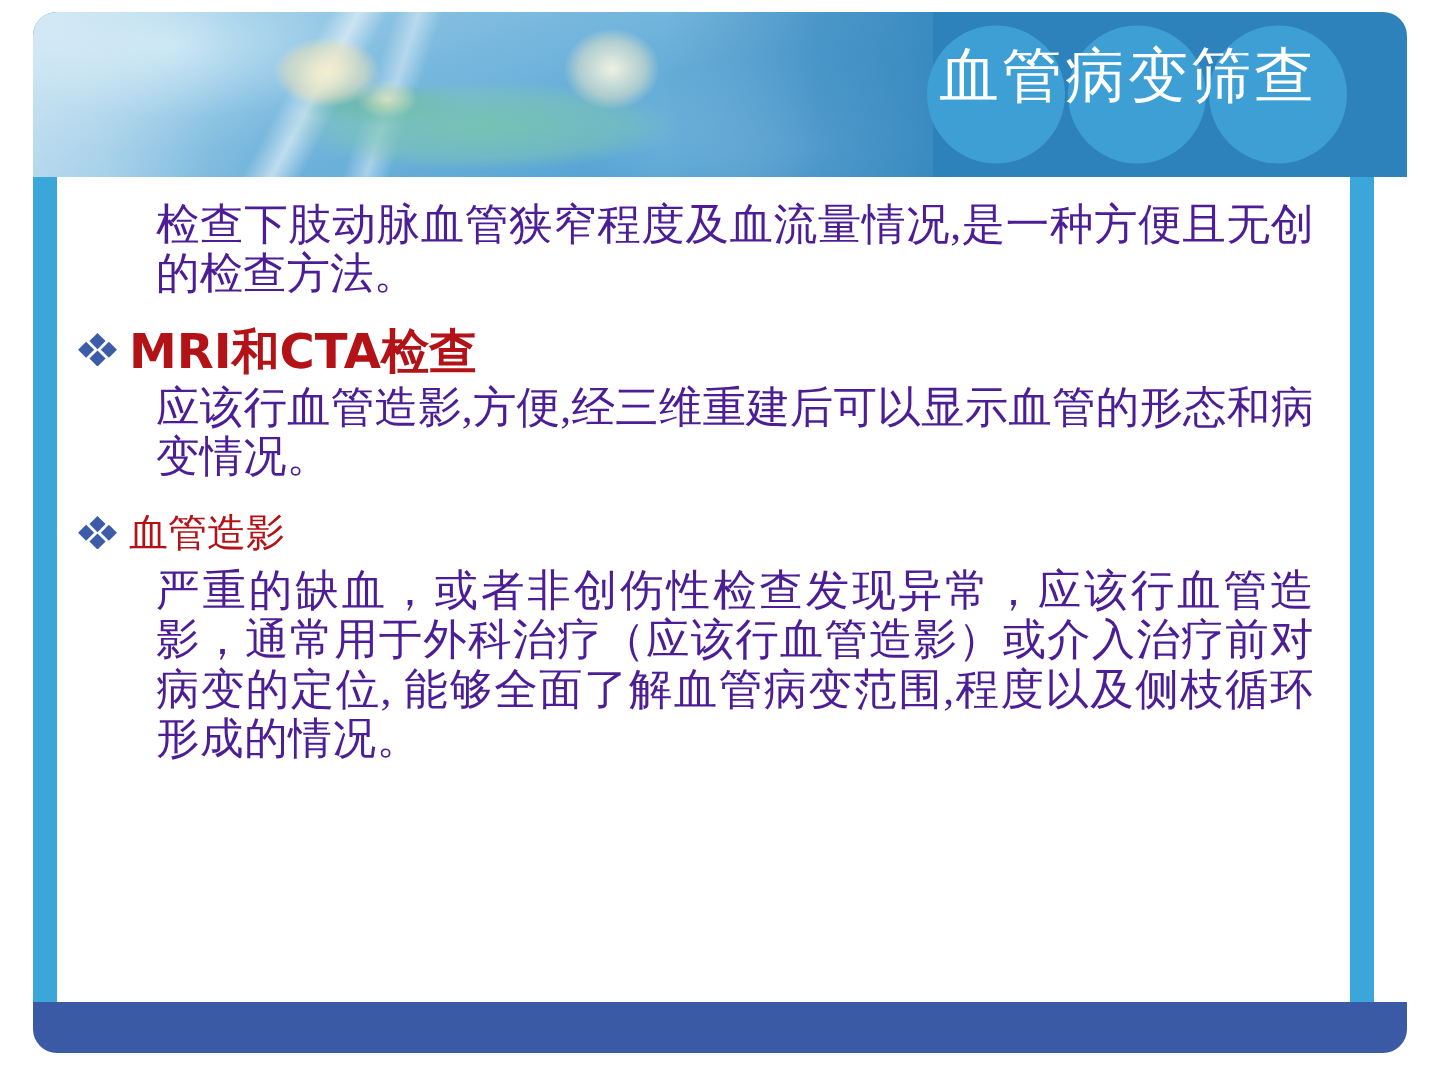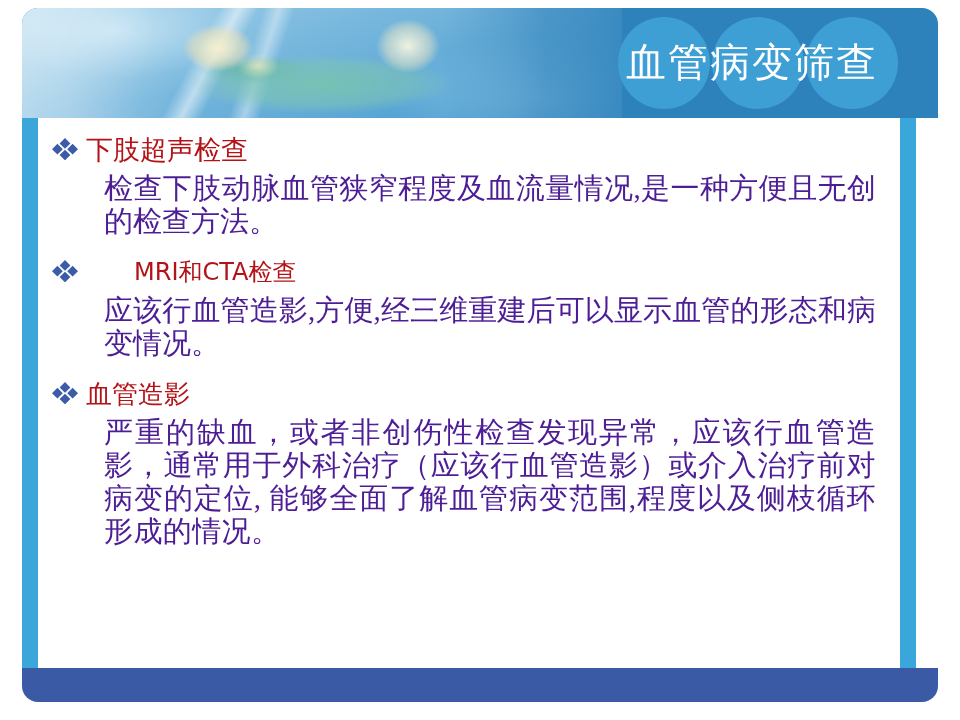--- a/index.html
+++ b/index.html
@@ -77,21 +77,21 @@
     border-radius: 50%;
     background: #3e9fd4;
   }
   .circle.c1 { left: 596px; }
   .circle.c2 { left: 690px; }
   .circle.c3 { left: 784px; }
 
   .slide-title {
     position: absolute;
     left: 560px;
-    top: 32px;
+    top: 21px;
     width: 340px;
     text-align: center;
     color: #ffffff;
     font-family: "DejaVu Serif", "Liberation Serif", serif;
     font-size: 40px;
     line-height: 44px;
     letter-spacing: 2px;
     white-space: nowrap;
   }
 
@@ -145,23 +145,22 @@
   }
   .heading {
     color: #b31217;
     font-family: "DejaVu Serif", "Liberation Serif", serif;
     font-size: 27px;
     line-height: 32px;
     white-space: nowrap;
   }
   .heading.sans {
     font-family: "DejaVu Sans", "Liberation Sans", sans-serif;
-    font-weight: normal;
-    font-size: 24px;
-    margin-left: 48px;
+    font-weight: bold;
+    font-size: 32px;
   }
   .heading.small {
     font-size: 26px;
   }
 
   .para {
     color: #4c1d95;
     font-family: Liberation Serif, serif;
     font-size: 29px;
     line-height: 33px;
@@ -188,33 +187,20 @@
     <div class="circle c3"></div>
     <div class="slide-title">血管病变筛查</div>
   </div>
 
   <div class="rail left"></div>
   <div class="rail right"></div>
 
   <div class="content">
 
     <div class="block">
-      <div class="heading-row">
-        <span class="bullet">
-          <svg width="26" height="22" viewBox="0 0 26 22" aria-hidden="true">
-            <g fill="#3c5ba8">
-              <rect x="9.2" y="1.6" width="7.6" height="7.6" transform="rotate(45 13 5.4)"></rect>
-              <rect x="1.6" y="7.4" width="7.6" height="7.6" transform="rotate(45 5.4 11.2)"></rect>
-              <rect x="16.8" y="7.4" width="7.6" height="7.6" transform="rotate(45 20.6 11.2)"></rect>
-              <rect x="9.2" y="13.2" width="7.6" height="7.6" transform="rotate(45 13 17)"></rect>
-            </g>
-          </svg>
-        </span>
-        <span class="heading">下肢超声检查</span>
-      </div>
       <p class="para">检查下肢动脉血管狭窄程度及血流量情况,是一种方便且无创的检查方法。</p>
     </div>
 
     <div class="gap-sm"></div>
 
     <div class="block">
       <div class="heading-row">
         <span class="bullet">
           <svg width="26" height="22" viewBox="0 0 26 22" aria-hidden="true">
             <g fill="#3c5ba8">

